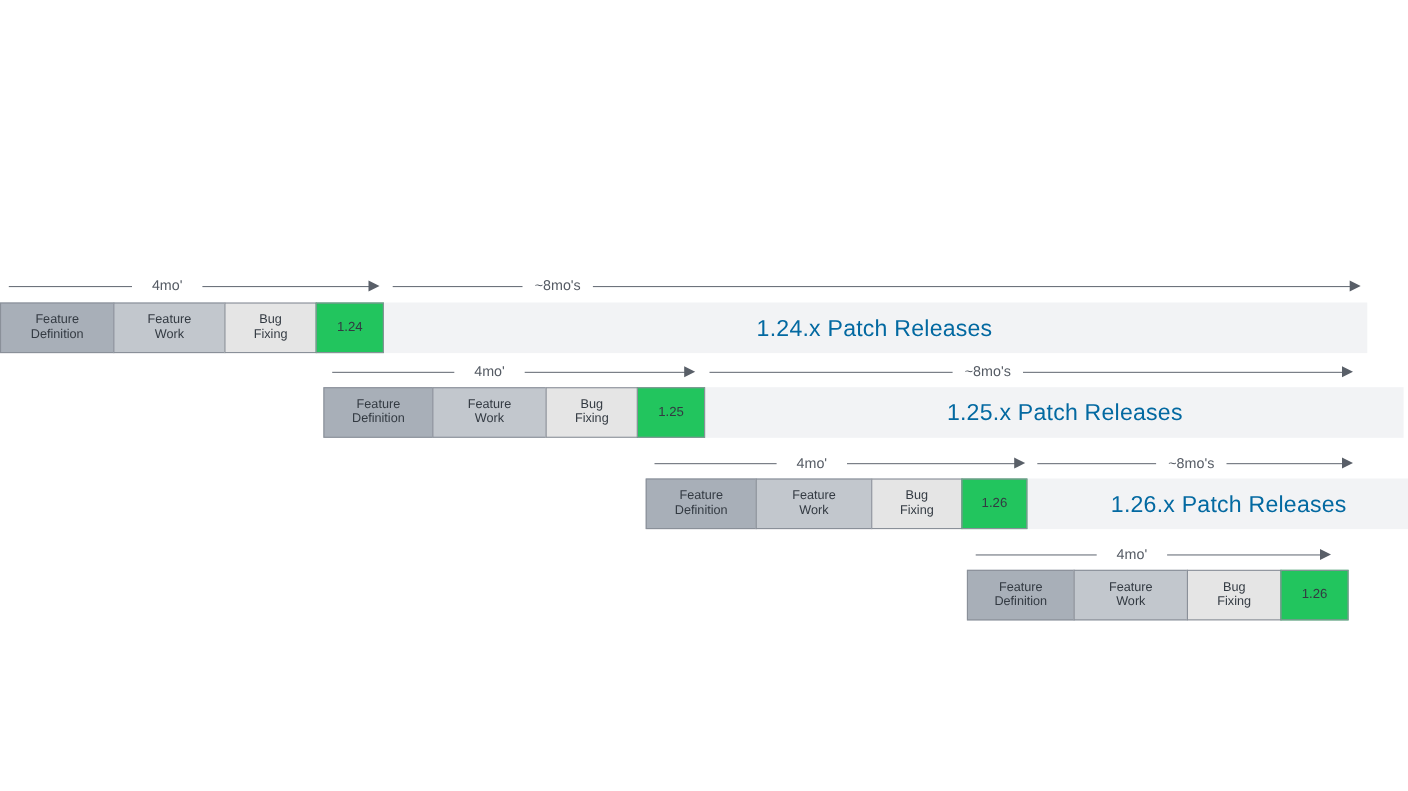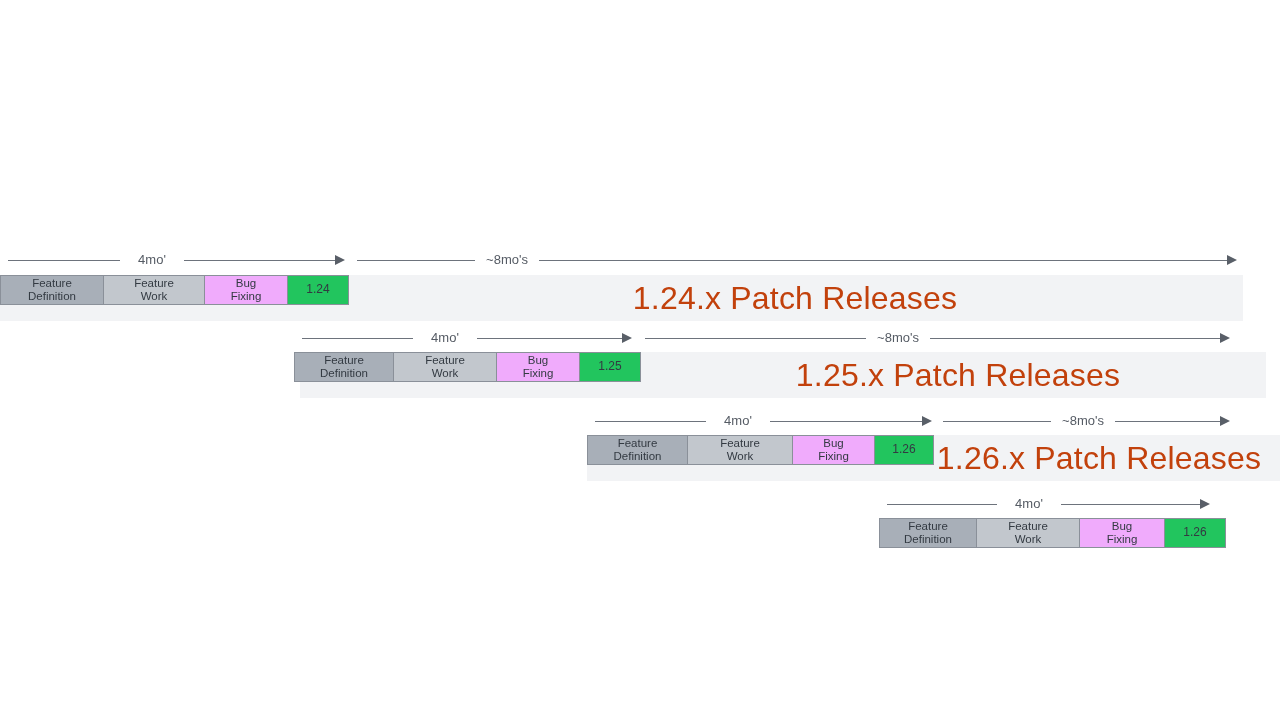--- a/index.html
+++ b/index.html
@@ -34,53 +34,53 @@
 
   
   .patch-band {
     position: absolute;
     background: #f2f3f5;
     display: flex;
     align-items: center;
     justify-content: center;
   }
   .patch-band-label {
-    font-size: 32px;
+    font-size: 21px;
     font-weight: 400;
-    color: #c2410c;
+    color: #0369a1;
     letter-spacing: 0.2px;
     white-space: nowrap;
     line-height: 1;
   }
 
   
   .phase-strip {
     position: absolute;
     display: flex;
-    height: 30px;
+    height: 46px;
     box-sizing: border-box;
   }
   .phase-box {
     box-sizing: border-box;
     border: 1px solid #8a9099;
     display: flex;
     flex-direction: column;
     align-items: center;
     justify-content: center;
     font-size: 11.5px;
     line-height: 13.5px;
     color: #333a42;
     text-align: center;
     white-space: nowrap;
   }
   .phase-box + .phase-box { margin-left: -1px; }
 
   .phase-feature-definition { background: #a8afb8; }
   .phase-feature-work       { background: #c2c7cd; }
-  .phase-bug-fixing         { background: #f0abfc; }
+  .phase-bug-fixing         { background: #e5e5e5; }
   .phase-version            { background: #22c55e; font-size: 12px; }
 
   
   .measure {
     position: absolute;
     height: 18px;
   }
   .measure .rule {
     position: absolute;
     top: 9px;
@@ -141,21 +141,21 @@
         <div class="mlabel" style="left: 144px;">4mo'</div>
       </div>
       <div class="measure" style="left: 357px; top: 251px; width: 880px;">
         <div class="rule left" style="width: 118px;"></div>
         <div class="rule right" style="left: 182px; width: 689px;"></div>
         <div class="head"></div>
         <div class="mlabel" style="left: 150px;">~8mo's</div>
       </div>
     </div>
     <div class="release-row">
-      <div class="patch-band" style="left: 300px; top: 352px; width: 966px; height: 46px;">
+      <div class="patch-band" style="left: 310px; top: 352px; width: 966px; height: 46px;">
         <div class="patch-band-label" style="position: absolute; left: 658px; transform: translateX(-50%);">1.25.x Patch Releases</div>
       </div>
       <div class="phase-strip" style="left: 294px; top: 352px;">
         <div class="phase-box phase-feature-definition" style="width: 100px;">
           <span>Feature</span>
           <span>Definition</span>
         </div>
         <div class="phase-box phase-feature-work" style="width: 104px;">
           <span>Feature</span>
           <span>Work</span>
@@ -176,21 +176,21 @@
       </div>
       <div class="measure" style="left: 645px; top: 329px; width: 585px;">
         <div class="rule left" style="width: 221px;"></div>
         <div class="rule right" style="left: 285px; width: 291px;"></div>
         <div class="head"></div>
         <div class="mlabel" style="left: 253px;">~8mo's</div>
       </div>
     </div>
     <div class="release-row">
       <div class="patch-band" style="left: 587px; top: 435px; width: 700px; height: 46px;">
-        <div class="patch-band-label" style="position: absolute; left: 512px; transform: translateX(-50%);">1.26.x Patch Releases</div>
+        <div class="patch-band-label" style="position: absolute; left: 530px; transform: translateX(-50%);">1.26.x Patch Releases</div>
       </div>
       <div class="phase-strip" style="left: 587px; top: 435px;">
         <div class="phase-box phase-feature-definition" style="width: 101px;">
           <span>Feature</span>
           <span>Definition</span>
         </div>
         <div class="phase-box phase-feature-work" style="width: 106px;">
           <span>Feature</span>
           <span>Work</span>
         </div>

